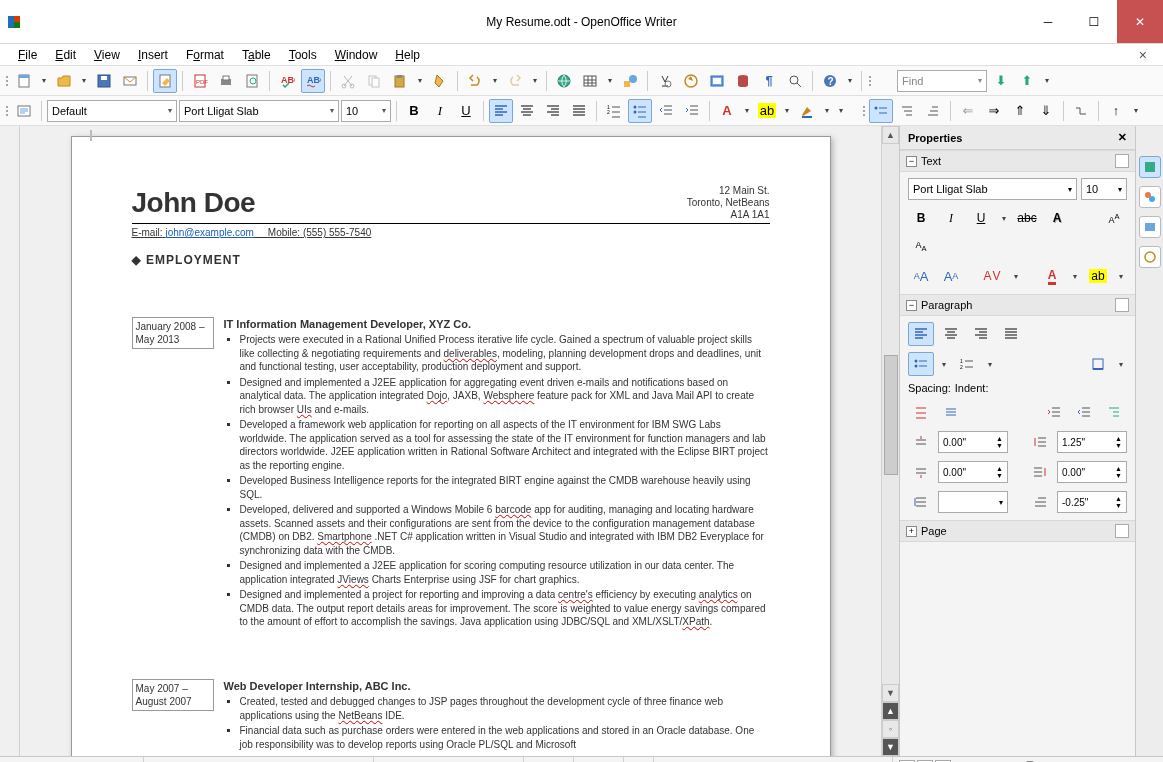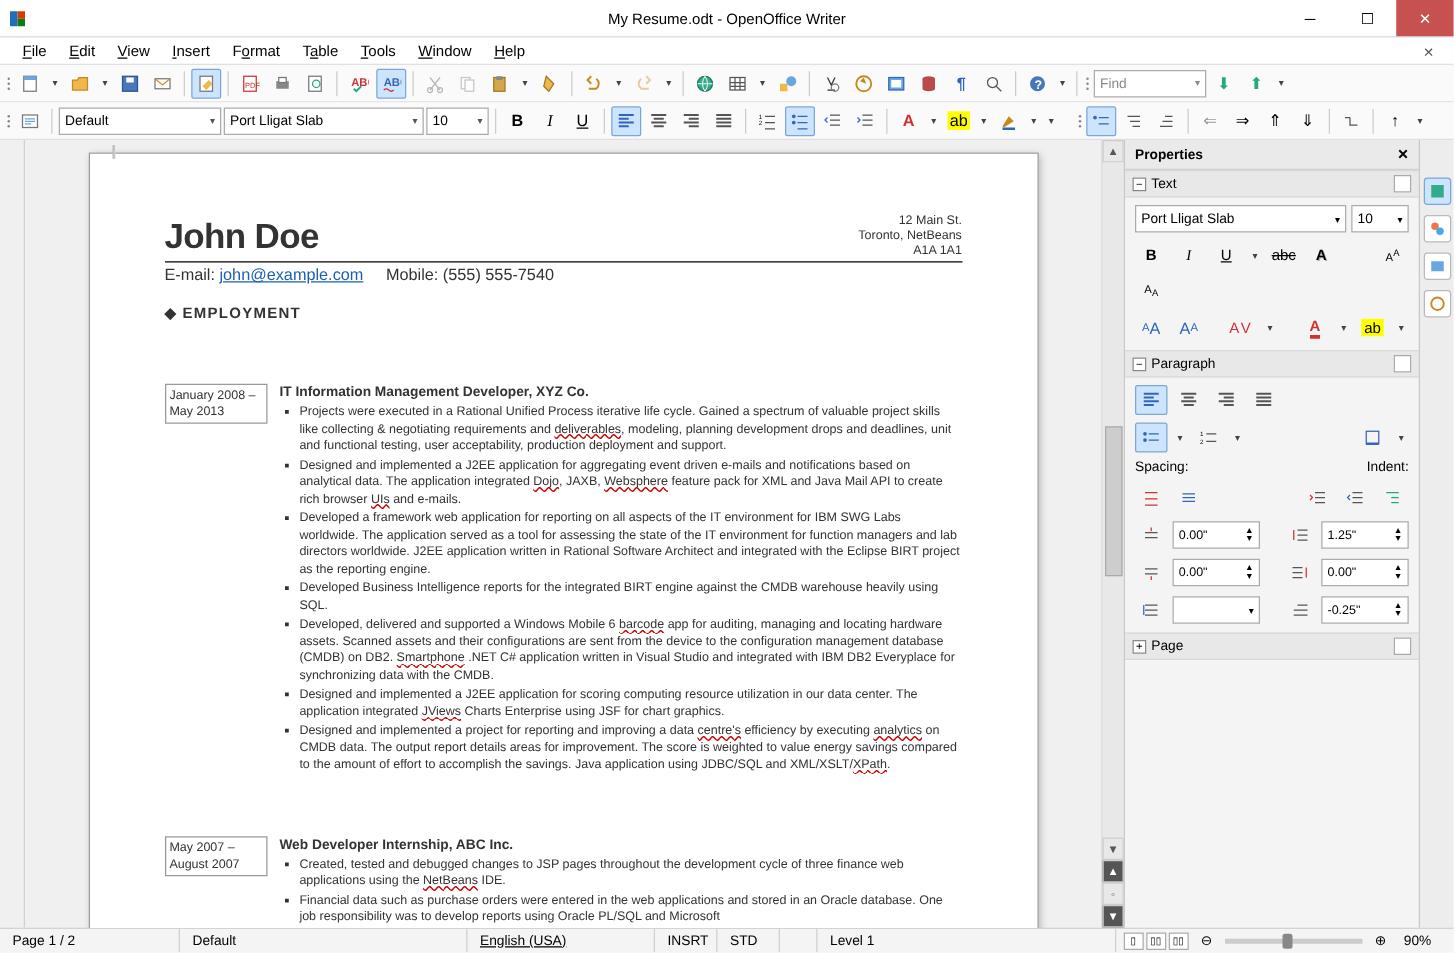--- a/index.html
+++ b/index.html
@@ -1,19 +1,19 @@
 <!DOCTYPE html>
 <html><head>
 <meta charset="utf-8">
 <style>
 * { box-sizing: border-box; margin: 0; padding: 0; font-family: "Segoe UI", Tahoma, sans-serif; }
 body { width: 1163px; height: 762px; background: #fff; overflow: hidden; font-size: 12px; }
 
 
-.titlebar { height: 30px; background: #fff; border-bottom: 1px solid #d9d9d9; display: flex; align-items: center; justify-content: space-between; padding-left: 6px; gap: 17px; }
+.titlebar { height: 44px; background: #fff; border-bottom: 1px solid #d9d9d9; display: flex; align-items: center; justify-content: space-between; padding-left: 6px; gap: 17px; }
 .titlebar .left { display: flex; align-items: center; gap: 6px; }
 .titlebar .logo { width: 16px; height: 16px; display:flex; align-items:center; justify-content:center; }
 .titlebar .title-center { position: absolute; left: 0; right: 0; text-align: center; color: #000; pointer-events: none; font-size: 12px; }
 .titlebar .winbtns { display: flex; height: 100%; }
 .titlebar .winbtn { width: 46px; height: 100%; display: flex; align-items: center; justify-content: center; font-size: 12px; }
 .titlebar .winbtn.close { background: #C75050; color: #fff; }
 
 
 .menubar { height: 22px; display: flex; align-items: center; padding: 0 10px; gap: 2px; border-bottom: 1px solid #e0e0e0; position:relative;}
 .menubar .menuitem { padding: 2px 8px; font-size: 12px; cursor: default; }
@@ -21,21 +21,21 @@
 .menubar .close-doc { margin-left:auto; font-family:Arial; font-size:14px; color:#555; padding:0 6px;}
 
 
 .toolbar { height: 30px; display: flex; align-items: center; padding: 0 4px; gap: 2px; border-bottom: 1px solid #e0e0e0; background:#fafafa; }
 .toolbar .sep { width: 1px; height: 20px; background: #ccc; margin: 0 3px; }
 .tb-btn { width: 24px; height: 24px; display: flex; align-items: center; justify-content: center; border: 1px solid transparent; border-radius: 2px; font-size: 13px; cursor:pointer; }
 .tb-btn.active { background: #cde4ff; border-color: #7aa7d8; }
 .tb-dd { width: 12px; display:flex; align-items:center; justify-content:center; font-size:8px; color:#444;}
 .tb-combo { height: 22px; border: 1px solid #ababab; background: #fff; display: flex; align-items: center; padding: 0 4px; font-size: 11px; }
 .tb-combo .arrow { margin-left: auto; font-size: 8px; color: #555; padding-left:4px;}
-.find-box{ border:1px solid #ababab; height:22px; display:flex; align-items:center; padding:0 4px; background:#fff; font-size:11px; color:#888; width:90px;}
+.find-box{ border:1px solid #ababab; height:22px; display:flex; align-items:center; padding:0 4px; background:#fff; font-size:11px; color:#888; width:90px;margin-left:22px;}
 .grip{ width:6px; display:flex; flex-direction:column; gap:2px; align-items:center; justify-content:center;}
 .grip span{ width:2px;height:2px;background:#888;border-radius:50%;}
 
 
 .main { display: flex; height: calc(762px - 30px - 22px - 30px - 30px - 20px); }
 .ruler-v { width: 20px; background: #f0f0f0; border-right: 1px solid #d0d0d0; position:relative;}
 .docarea { flex: 1; background: #f0f0f0; overflow: hidden; position: relative; display:flex; flex-direction:row;}
 .ruler-h { height: 20px; background: #f0f0f0; border-bottom: 1px solid #d0d0d0; position:relative; display:flex; align-items:center;}
 .ruler-h::before{ content:""; position:absolute; left:70px; right:30px; top:4px; bottom:4px; background:#fff; border:1px solid #bbb;}
 .doc-scroll { flex:1; overflow:auto; display:flex; justify-content:center; padding-top:10px;}
@@ -43,21 +43,21 @@
 .scroll-v{ width:18px; background:#f0f0f0; border-left:1px solid #d0d0d0; display:flex; flex-direction:column;}
 .scroll-v .arrow, .scroll-v .track{ display:flex; align-items:center; justify-content:center; font-size:9px; color:#555;}
 .scroll-v .arrow{ height:18px; border:1px solid #ccc; background:#e8e8e8;}
 .scroll-v .track{ flex:1; background:#e8e8e8;}
 .scroll-v .thumb{ width:14px; height:120px; background:#cdcdcd; border:1px solid #aaa; margin-top:2px;}
 
 
 .resume-head{ display:flex; justify-content:space-between; border-bottom:1px solid #000; padding-bottom:2px; align-items:flex-end;}
 .resume-name{ font-family: Arial Black, Arial, sans-serif; font-size:28px; font-weight:900; letter-spacing:-0.5px;}
 .resume-addr{ text-align:right; font-size:10px; line-height:1.2;}
-.resume-contact{ font-size:13px; padding:2px 0 8px;}
+.resume-contact{ font-size:10px; padding:2px 0 8px;text-decoration:underline;}
 .resume-contact a{ color:#1a5fb4; text-decoration:underline;}
 .sec-title{ font-weight:bold; font-size:12px; letter-spacing:1px; margin:6px 0 4px;}
 .sec-title::before{ content:"◆ "; }
 .job-row{ display:flex; gap:10px; margin-bottom:6px;margin-top:48px;}
 .job-date{ width:82px; font-size:10px; flex-shrink:0; border:1px solid #999; padding:2px 3px; background:#fff; height:fit-content;}
 .job-body{ flex:1;}
 .job-title{ font-weight:bold; font-size:11px; margin-bottom:2px;}
 .job-body ul{ list-style:square; padding-left:16px; font-size:10px; line-height:1.35;}
 .job-body ul li{ margin-bottom:2px;}
 .spell{ text-decoration: underline wavy #cc0000; text-decoration-skip-ink:none;}
@@ -617,21 +617,21 @@
           <div class="tb-dd">▾</div>
         <div style="flex:1;"></div>
         <div class="p-btn">
             <svg width="14" height="14">
               <rect x="2" y="2" width="10" height="10" fill="none" stroke="#36b"></rect>
               <rect x="2" y="11" width="10" height="2" fill="#36b"></rect>
             </svg>
           </div>
           <div class="tb-dd">▾</div>
       </div>
-      <div class="props-row" style="justify-content:space-between;">
+      <div class="props-row" style="">
         <span style="font-size:11px;">Spacing:</span>
         <span style="font-size:11px;">Indent:</span>
       </div>
       <div class="props-row">
         <div class="p-btn">
             <svg width="14" height="14">
               <path d="M2 3h10M2 8h10M2 13h10" stroke="#c33"></path>
             </svg>
           </div>
         <div class="p-btn">

